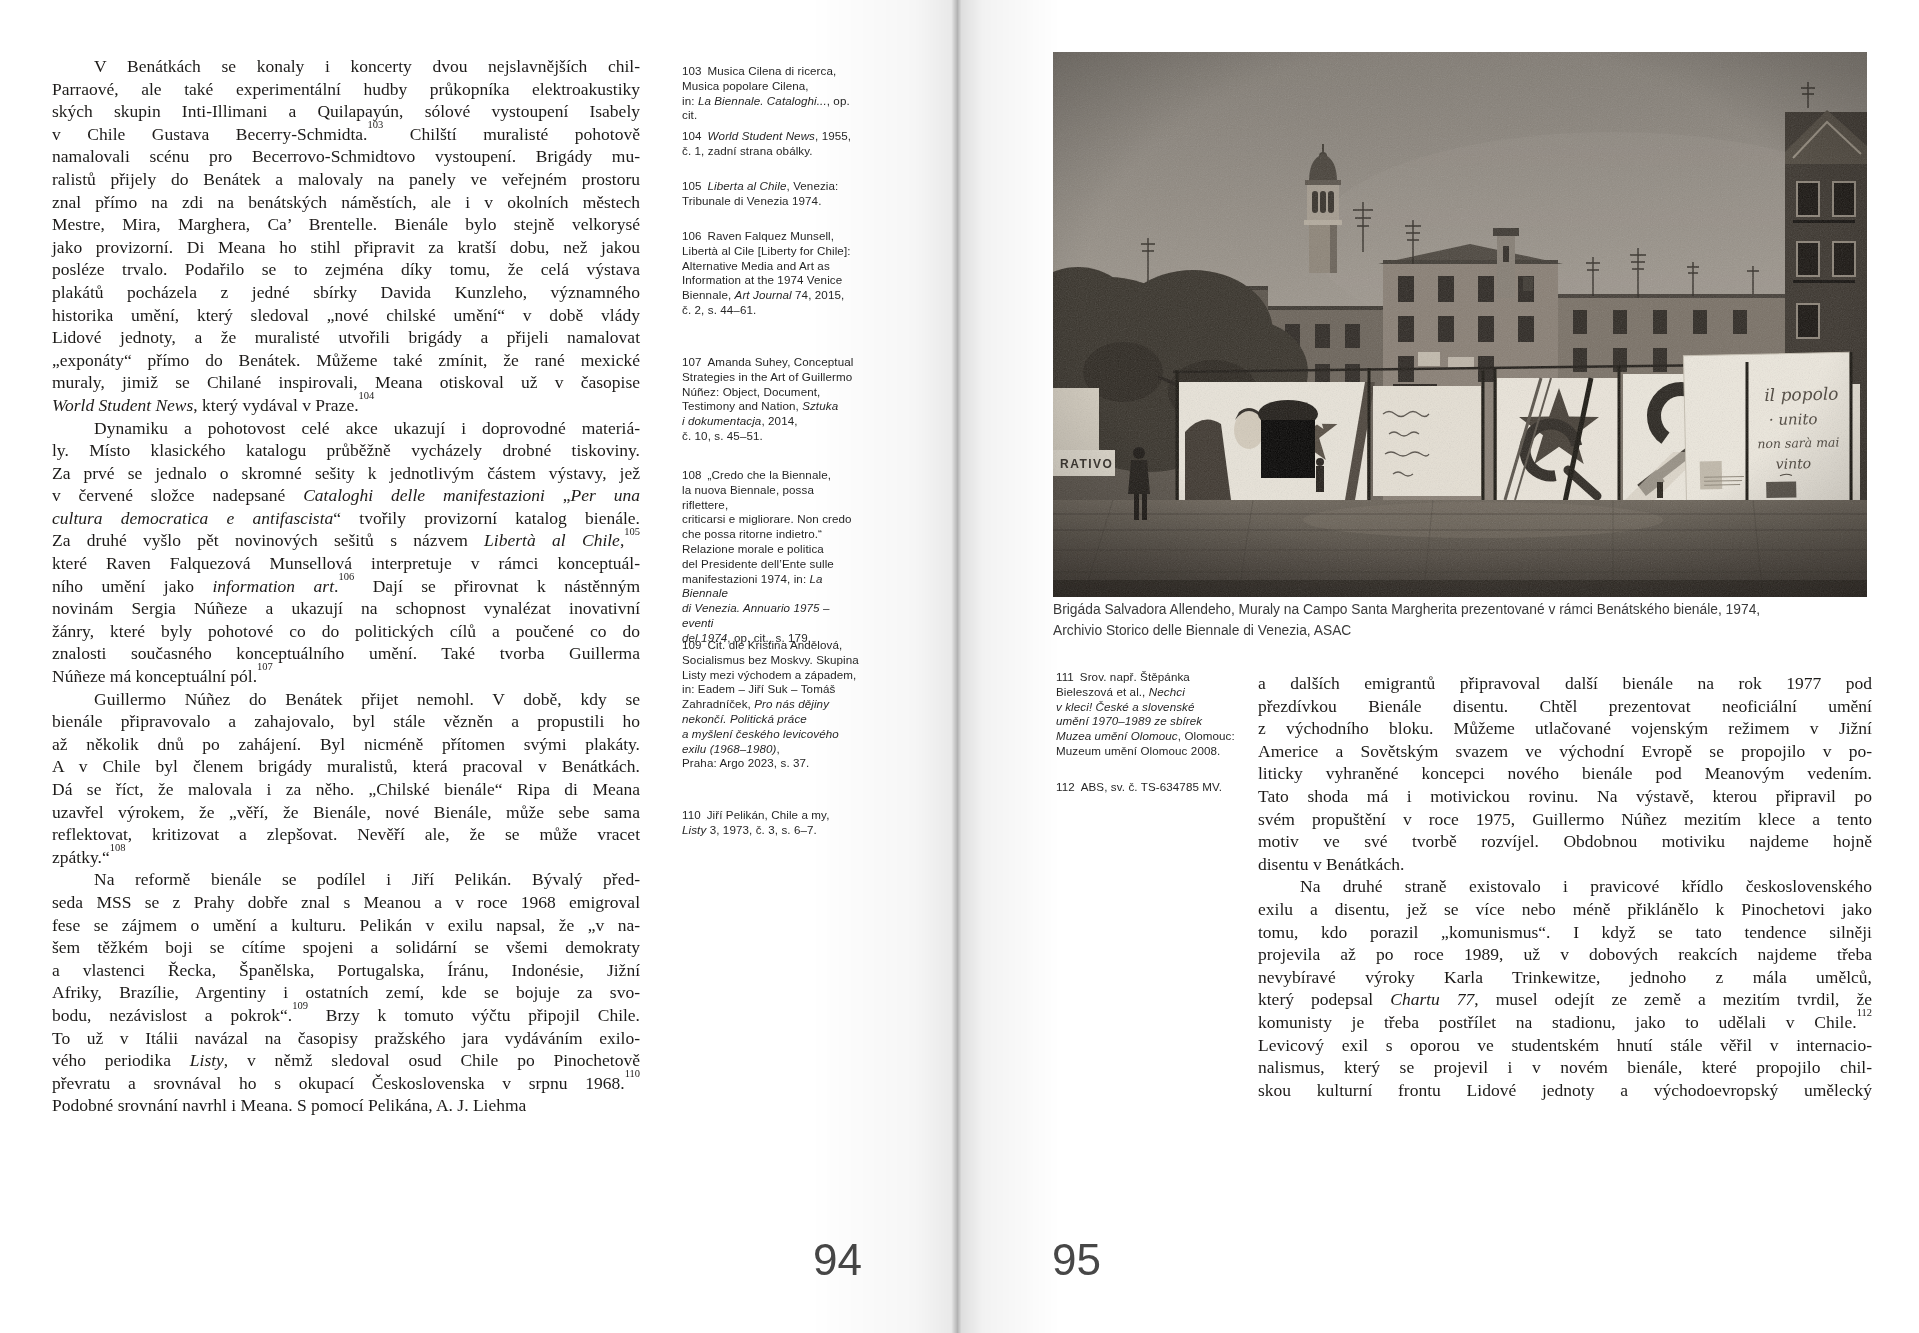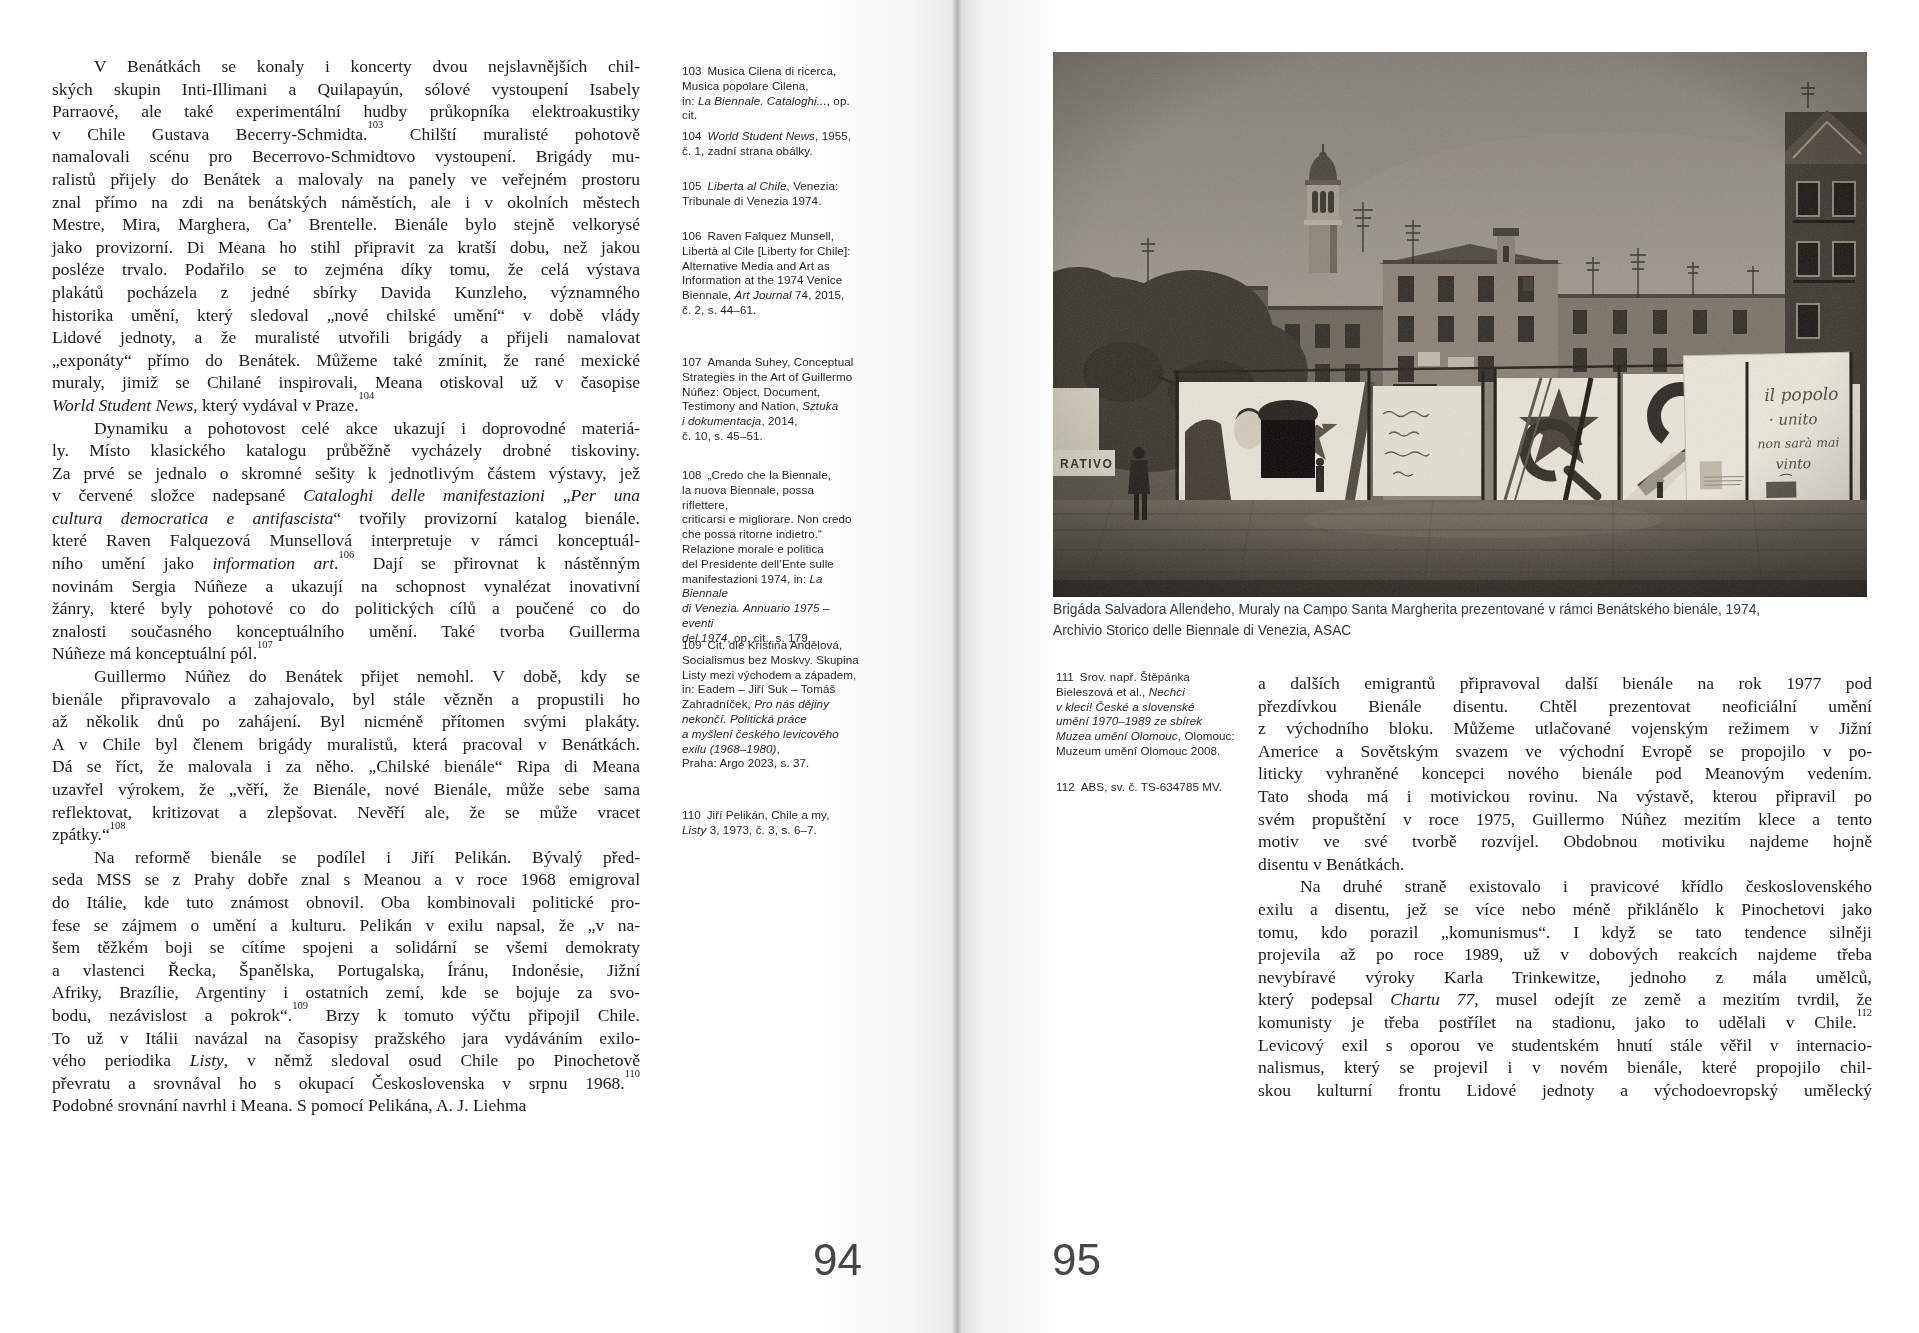--- a/index.html
+++ b/index.html
@@ -45,57 +45,57 @@
           rgba(0,0,0,0.13) 60.6%,
           rgba(0,0,0,0.05) 69%,
           rgba(0,0,0,0) 100%);}
 </style>
 </head>
 <body>
 
 <div>
   <div id="left-body" class="body-col" style="left:52px;top:55px;width:588px;">
       <div class="ln in">V Benátkách se konaly i koncerty dvou nejslavnějších chil-</div>
+      <div class="ln">Parraové, ale také experimentální hudby průkopníka elektroakustiky</div>
       <div class="ln">ských skupin Inti-Illimani a Quilapayún, sólové vystoupení Isabely</div>
-      <div class="ln">Parraové, ale také experimentální hudby průkopníka elektroakustiky</div>
       <div class="ln">v Chile Gustava Becerry-Schmidta.<sup>103</sup> Chilští muralisté pohotově</div>
       <div class="ln">namalovali scénu pro Becerrovo-Schmidtovo vystoupení. Brigády mu-</div>
       <div class="ln">ralistů přijely do Benátek a malovaly na panely ve veřejném prostoru</div>
       <div class="ln">znal přímo na zdi na benátských náměstích, ale i v okolních městech</div>
       <div class="ln">Mestre, Mira, Marghera, Ca’ Brentelle. Bienále bylo stejně velkorysé</div>
       <div class="ln">jako provizorní. Di Meana ho stihl připravit za kratší dobu, než jakou</div>
       <div class="ln">posléze trvalo. Podařilo se to zejména díky tomu, že celá výstava</div>
       <div class="ln">plakátů pocházela z jedné sbírky Davida Kunzleho, významného</div>
       <div class="ln">historika umění, který sledoval „nové chilské umění“ v době vlády</div>
       <div class="ln">Lidové jednoty, a že muralisté utvořili brigády a přijeli namalovat</div>
       <div class="ln">„exponáty“ přímo do Benátek. Můžeme také zmínit, že rané mexické</div>
       <div class="ln">muraly, jimiž se Chilané inspirovali, Meana otiskoval už v časopise</div>
       <div class="ln end"><i>World Student News</i>, který vydával v Praze.<sup>104</sup></div>
       <div class="ln in">Dynamiku a pohotovost celé akce ukazují i doprovodné materiá-</div>
       <div class="ln">ly. Místo klasického katalogu průběžně vycházely drobné tiskoviny.</div>
       <div class="ln">Za prvé se jednalo o skromné sešity k jednotlivým částem výstavy, jež</div>
       <div class="ln">v červené složce nadepsané <i>Cataloghi delle manifestazioni</i> „<i>Per una</i></div>
       <div class="ln"><i>cultura democratica e antifascista</i>“ tvořily provizorní katalog bienále.</div>
+      <div class="ln">Za druhé vyšlo pět novinových sešitů s názvem <i>Libertà al Chile</i>,<sup>105</sup></div>
       <div class="ln">které Raven Falquezová Munsellová interpretuje v rámci konceptuál-</div>
       <div class="ln">ního umění jako <i>information art</i>.<sup>106</sup> Dají se přirovnat k nástěnným</div>
       <div class="ln">novinám Sergia Núñeze a ukazují na schopnost vynalézat inovativní</div>
       <div class="ln">žánry, které byly pohotové co do politických cílů a poučené co do</div>
       <div class="ln">znalosti současného konceptuálního umění. Také tvorba Guillerma</div>
       <div class="ln end">Núñeze má konceptuální pól.<sup>107</sup></div>
       <div class="ln in">Guillermo Núñez do Benátek přijet nemohl. V době, kdy se</div>
       <div class="ln">bienále připravovalo a zahajovalo, byl stále vězněn a propustili ho</div>
       <div class="ln">až několik dnů po zahájení. Byl nicméně přítomen svými plakáty.</div>
       <div class="ln">A v Chile byl členem brigády muralistů, která pracoval v Benátkách.</div>
       <div class="ln">Dá se říct, že malovala i za něho. „Chilské bienále“ Ripa di Meana</div>
       <div class="ln">uzavřel výrokem, že „věří, že Bienále, nové Bienále, může sebe sama</div>
       <div class="ln">reflektovat, kritizovat a zlepšovat. Nevěří ale, že se může vracet</div>
       <div class="ln end">zpátky.“<sup>108</sup></div>
       <div class="ln in">Na reformě bienále se podílel i Jiří Pelikán. Bývalý před-</div>
       <div class="ln">seda MSS se z Prahy dobře znal s Meanou a v roce 1968 emigroval</div>
-      <div class="ln">do Itálie, kde tuto známost obnovil. Oba kombinovali politické pro-</div>
       <div class="ln">fese se zájmem o umění a kulturu. Pelikán v exilu napsal, že „v na-</div>
       <div class="ln">šem těžkém boji se cítíme spojeni a solidární se všemi demokraty</div>
       <div class="ln">a vlastenci Řecka, Španělska, Portugalska, Íránu, Indonésie, Jižní</div>
       <div class="ln">Afriky, Brazílie, Argentiny i ostatních zemí, kde se bojuje za svo-</div>
       <div class="ln">bodu, nezávislost a pokrok“.<sup>109</sup> Brzy k tomuto výčtu připojil Chile.</div>
       <div class="ln">To už v Itálii navázal na časopisy pražského jara vydáváním exilo-</div>
       <div class="ln">vého periodika <i>Listy</i>, v němž sledoval osud Chile po Pinochetově</div>
       <div class="ln">převratu a srovnával ho s okupací Československa v srpnu 1968.<sup>110</sup></div>
       <div class="ln end">Podobné srovnání navrhl i Meana. S pomocí Pelikána, A. J. Liehma</div>
     </div>

